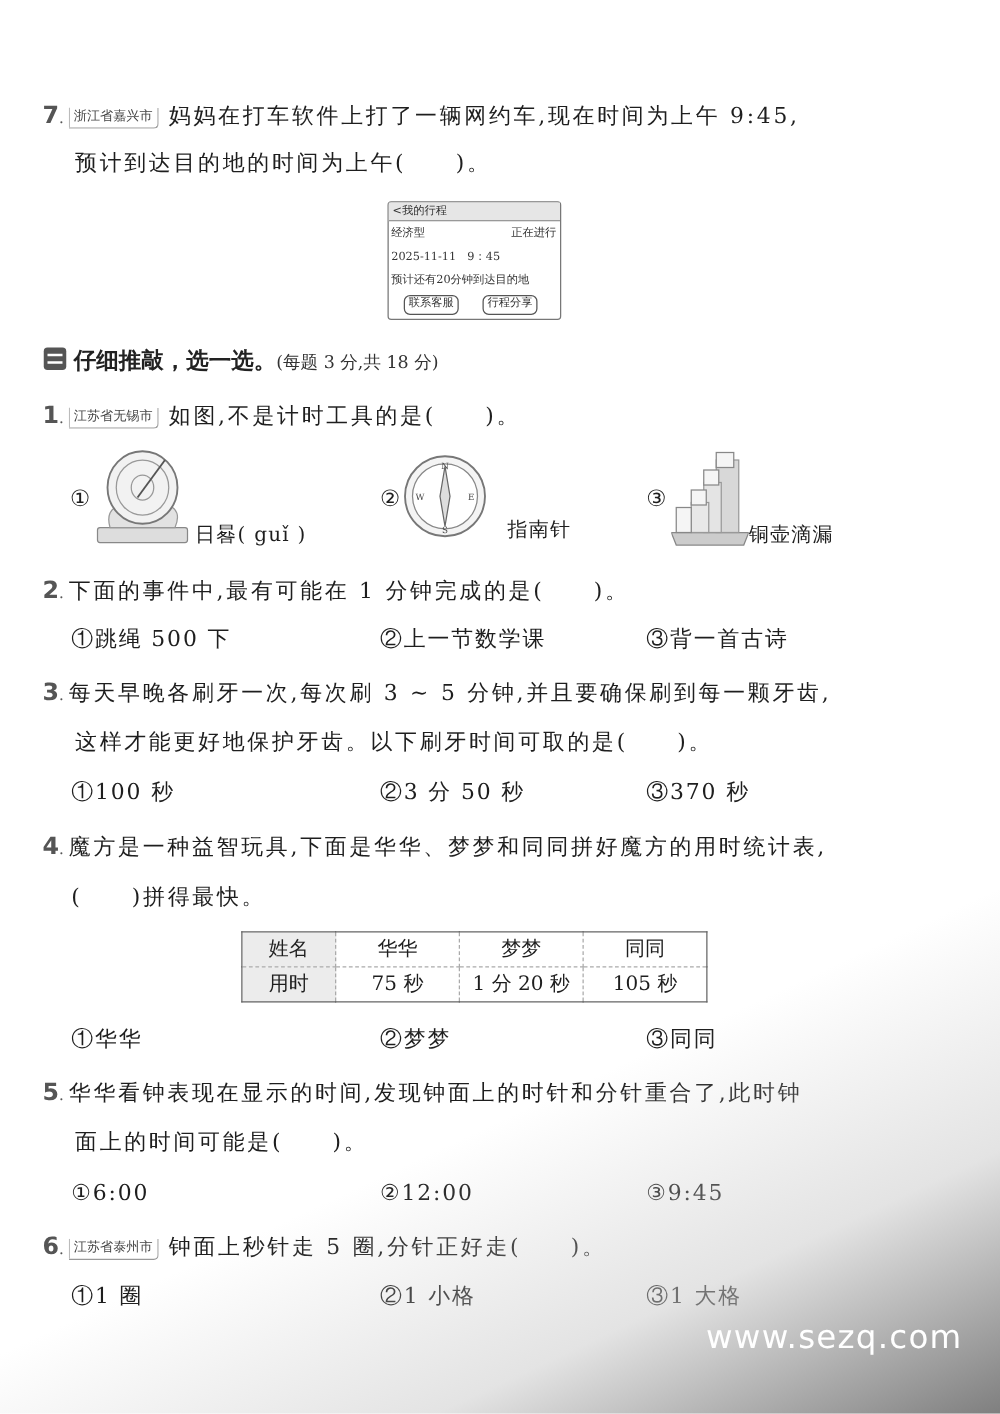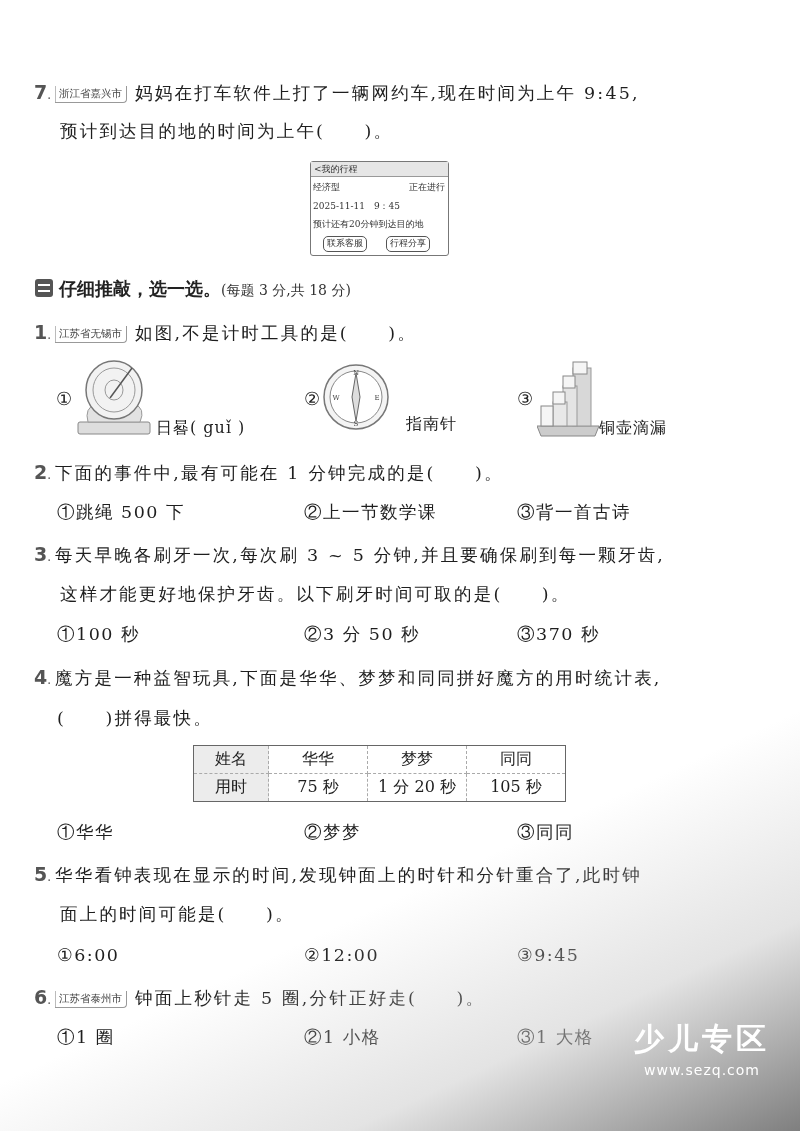--- a/index.html
+++ b/index.html
@@ -29,21 +29,21 @@
   .sec-note{font-family:"DejaVu Serif","Liberation Serif",serif;font-weight:normal;font-size:14px;color:#333;}
   .pic{position:absolute;}
   .pic-label{position:absolute;font-size:16px;white-space:nowrap;letter-spacing:1px;}
   .circ{position:absolute;font-size:18px;}
   table.stat{position:absolute;left:193px;top:745px;border-collapse:collapse;font-size:16px;}
   table.stat td{border:1px dashed #aaa;height:27px;text-align:center;padding:0;}
   table.stat{border:1px solid #666;}
   table.stat td.h{background:#ececec;font-family:"DejaVu Sans","Liberation Sans",sans-serif;width:74px;}
   .wm{position:absolute;right:30px;bottom:48px;text-align:center;color:#fff;font-family:"DejaVu Sans","Liberation Sans",sans-serif;}
   .wm .t1{font-size:30px;font-weight:bold;letter-spacing:4px;line-height:36px;}
-  .wm .t2{font-size:14px;letter-spacing:1px;line-height:26px;}
+  .wm .t2{font-size:26px;letter-spacing:1px;line-height:26px;}
 </style>
 </head>
 <body>
 
 <div class="line" style="left:34px;top:80px;">
   <span class="qnum">7</span><span class="qdot">.</span><span class="region">浙江省嘉兴市</span><span>妈妈在打车软件上打了一辆网约车,现在时间为上午 9:45,</span>
 </div>
 <div class="line" style="left:60px;top:119px;">预计到达目的地的时间为上午(　　)。</div>
 
 <div class="app-card">
@@ -154,15 +154,14 @@
 <div class="line" style="left:34px;top:985px;">
   <span class="qnum">6</span><span class="qdot">.</span><span class="region">江苏省泰州市</span><span>钟面上秒针走 5 圈,分针正好走(　　)。</span>
 </div>
 <span class="opt" style="left:57px;top:1025px;">①1 圈</span>
 <span class="opt" style="left:304px;top:1025px;">②1 小格</span>
 <span class="opt" style="left:517px;top:1025px;">③1 大格</span>
 
 <div class="shade"></div>
 
 <div class="wm">
-  <div class="t1">少儿专区</div>
   <div class="t2">www.sezq.com</div>
 </div>
 
 </body></html>

